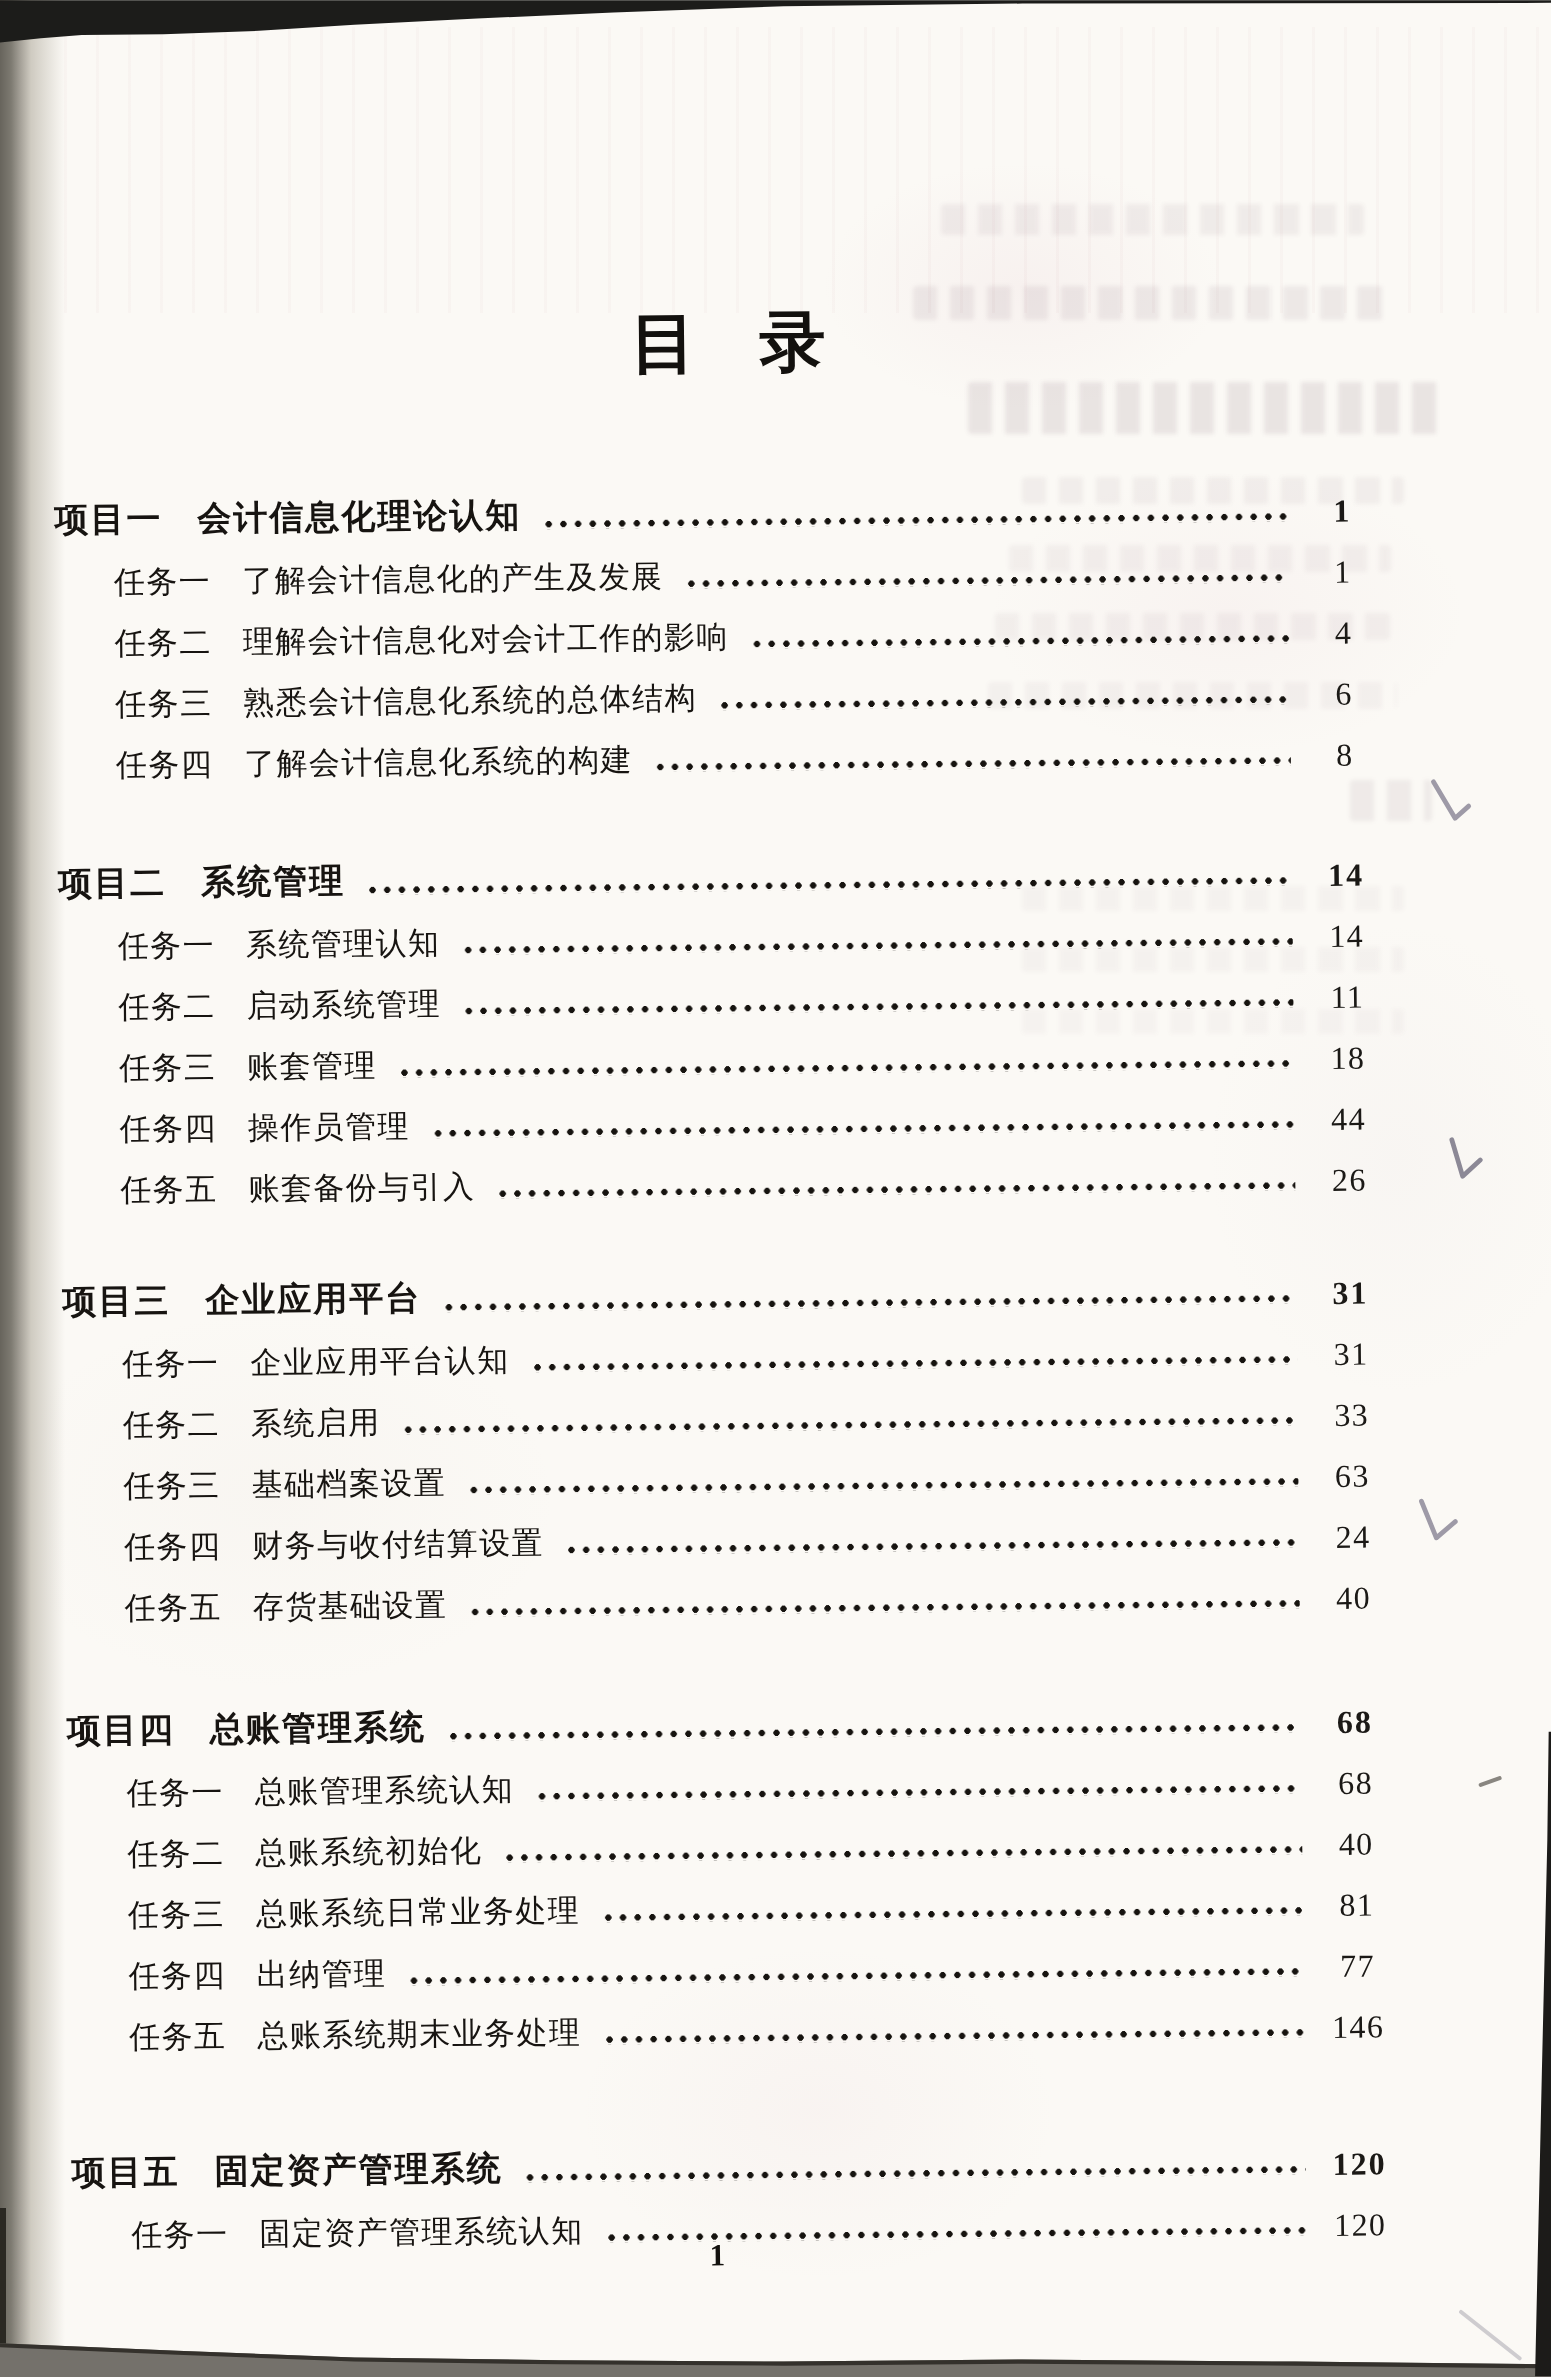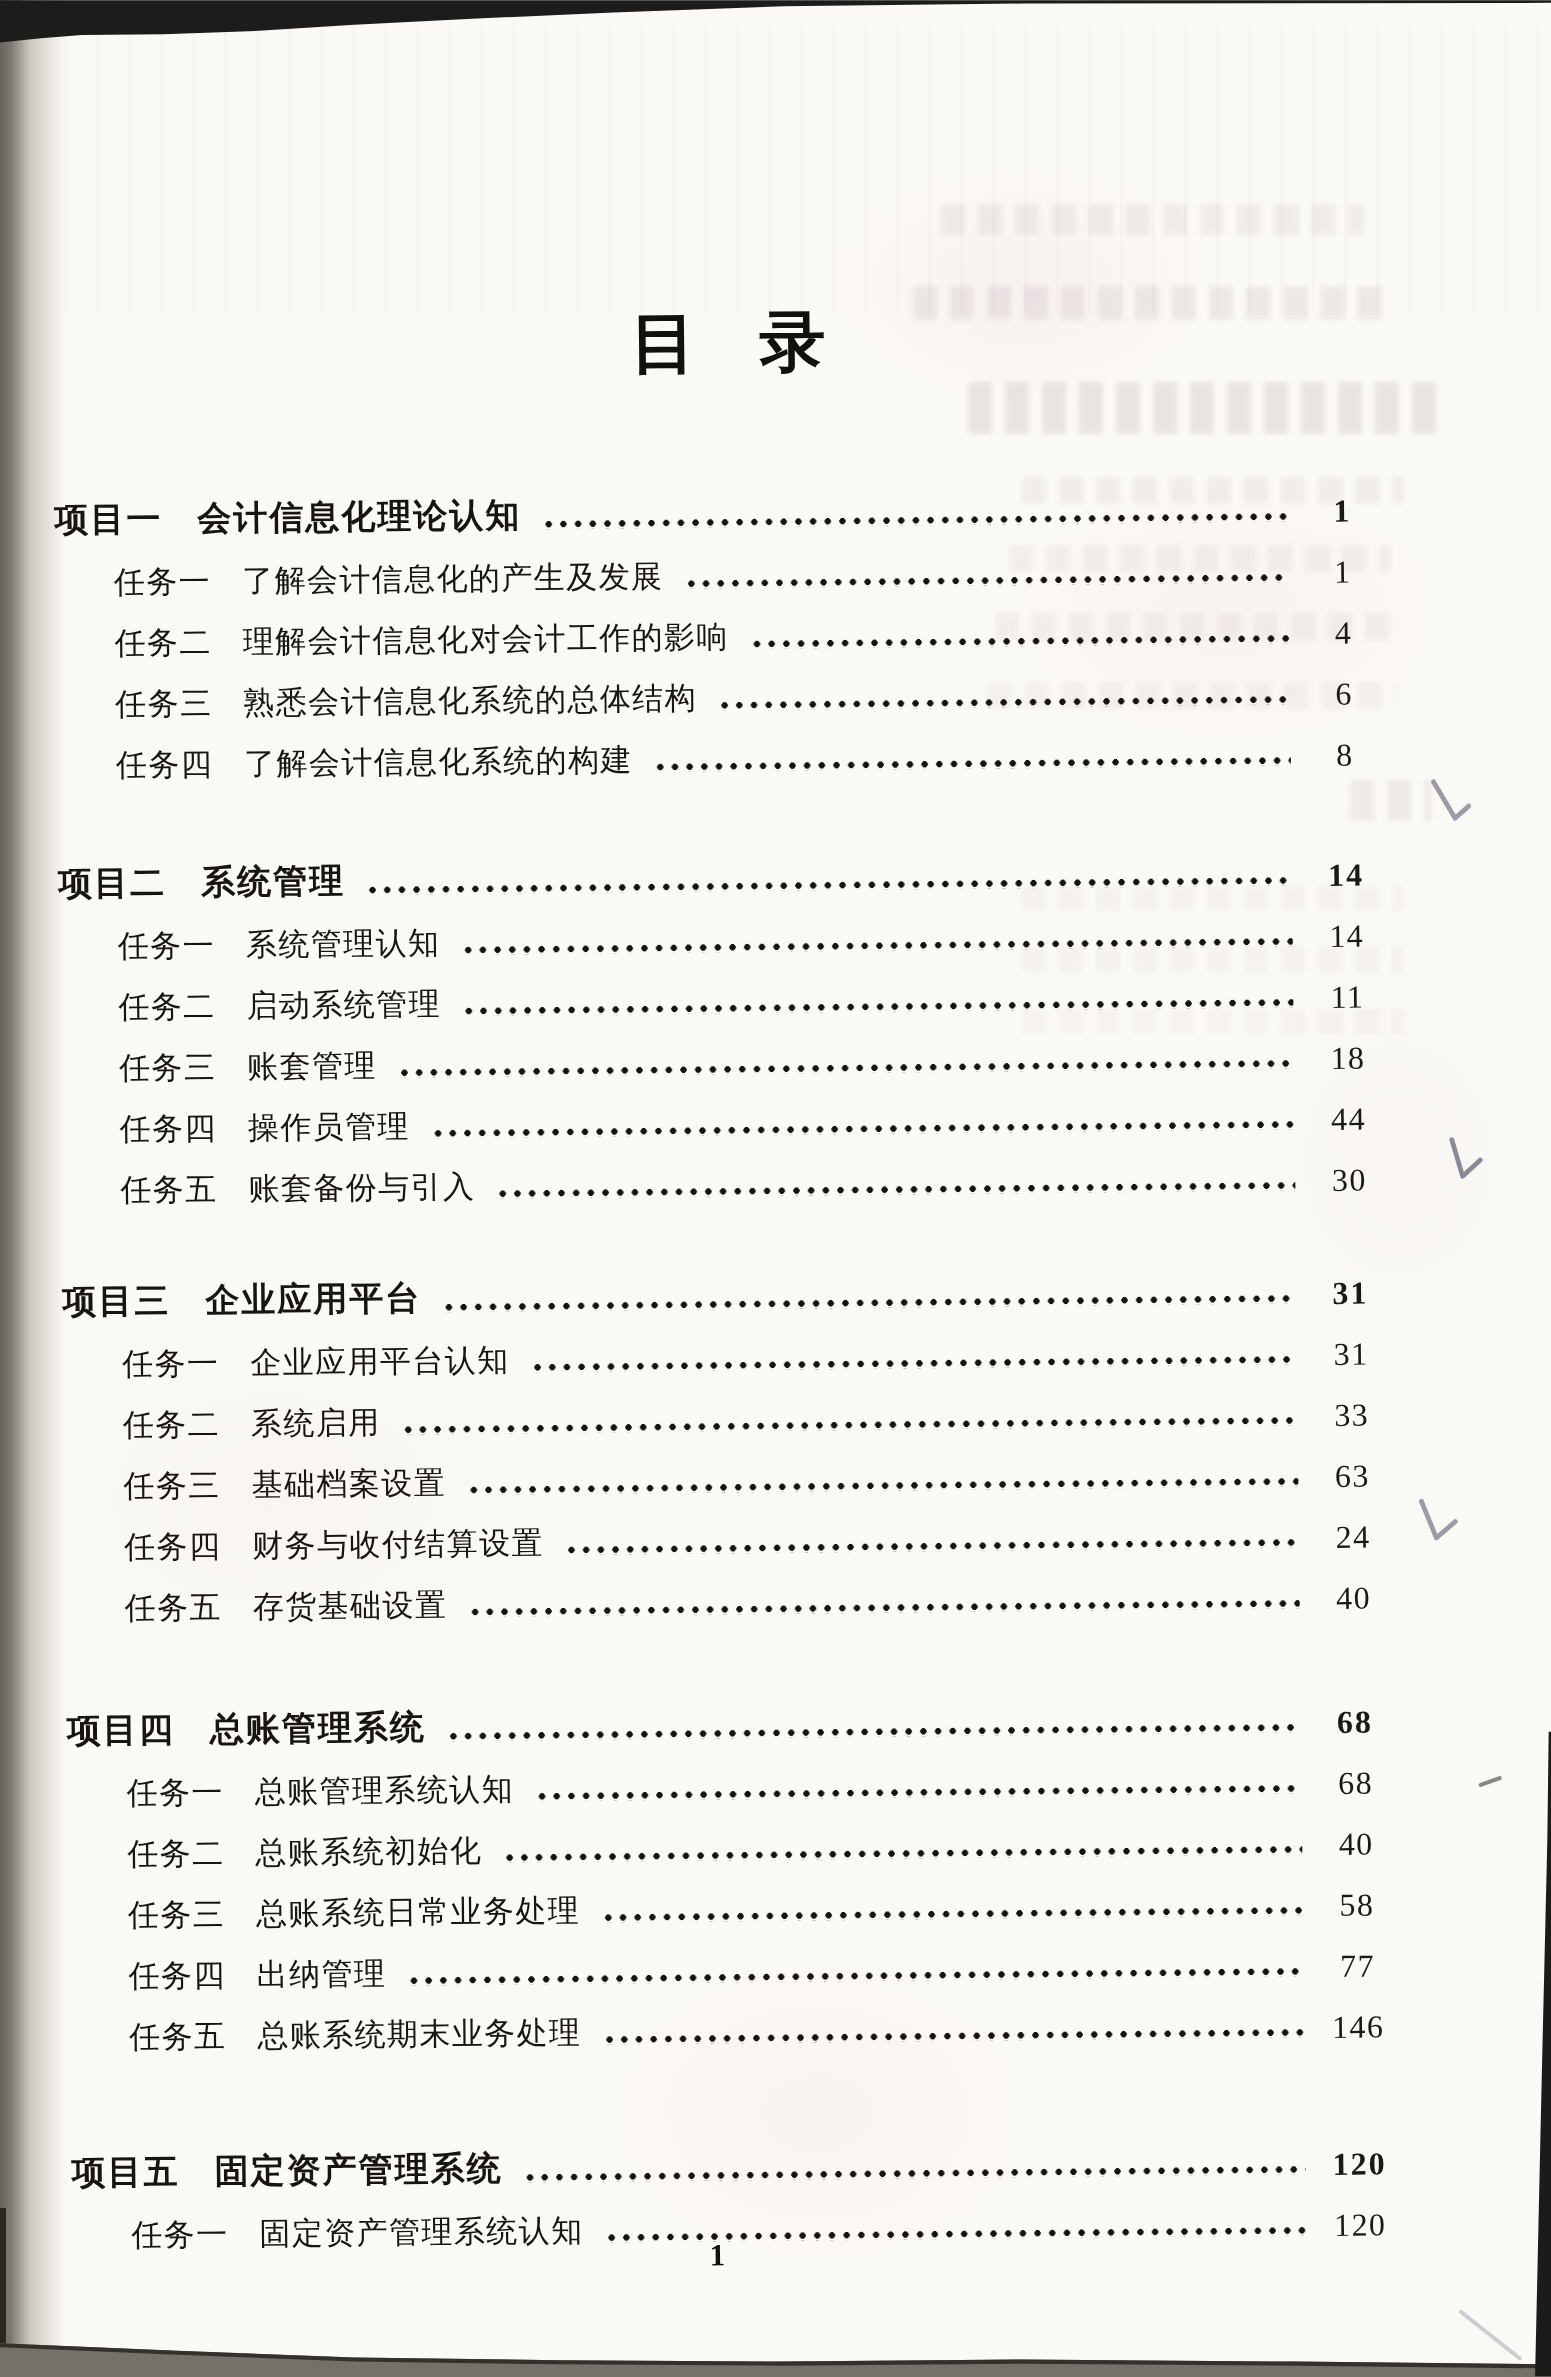--- a/index.html
+++ b/index.html
@@ -136,21 +136,21 @@
           <div class="row task">
             <span class="lab">任务四</span>
             <span class="ttl">操作员管理</span>
             <span class="dots"></span>
             <span class="pg">44</span>
           </div>
           <div class="row task">
             <span class="lab">任务五</span>
             <span class="ttl">账套备份与引入</span>
             <span class="dots"></span>
-            <span class="pg">30</span>
+            <span class="pg">26</span>
           </div>
         </div>
         <div class="section" style="margin-top: 48px;">
           <div class="row chapter">
             <span class="lab">项目三</span>
             <span class="ttl">企业应用平台</span>
             <span class="dots"></span>
             <span class="pg">31</span>
           </div>
           <div class="row task">
@@ -200,21 +200,21 @@
           <div class="row task">
             <span class="lab">任务二</span>
             <span class="ttl">总账系统初始化</span>
             <span class="dots"></span>
             <span class="pg">40</span>
           </div>
           <div class="row task">
             <span class="lab">任务三</span>
             <span class="ttl">总账系统日常业务处理</span>
             <span class="dots"></span>
-            <span class="pg">58</span>
+            <span class="pg">81</span>
           </div>
           <div class="row task">
             <span class="lab">任务四</span>
             <span class="ttl">出纳管理</span>
             <span class="dots"></span>
             <span class="pg">77</span>
           </div>
           <div class="row task">
             <span class="lab">任务五</span>
             <span class="ttl">总账系统期末业务处理</span>

